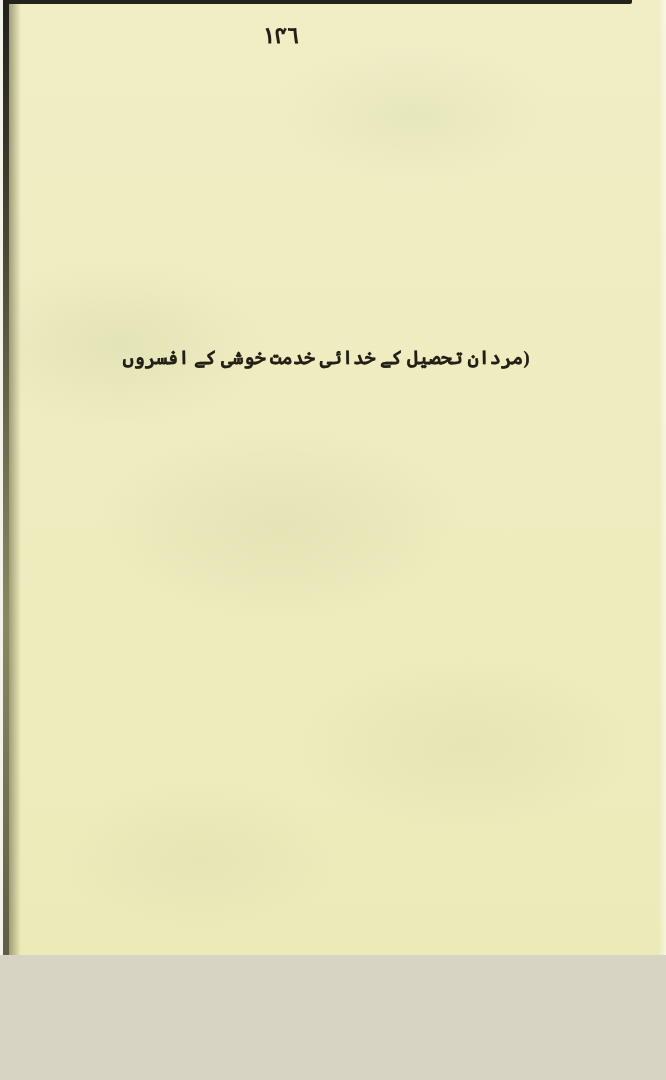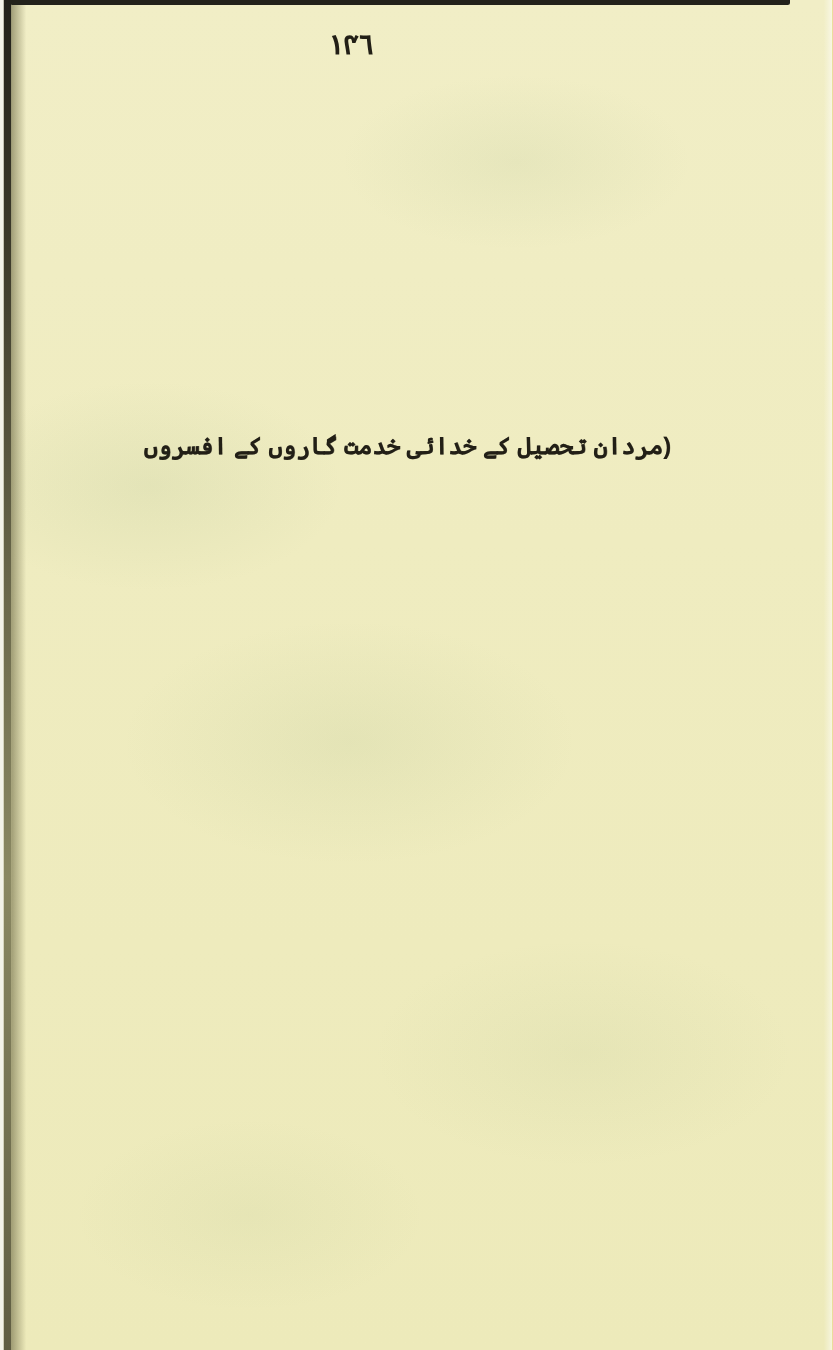--- a/index.html
+++ b/index.html
@@ -1,22 +1,22 @@
 <!DOCTYPE html>
 <html lang="ur"><head>
 <meta charset="utf-8">
 <style>
   html, body { margin: 0; padding: 0; background: #d8d4c4; }
   .scan {
     position: relative;
     width: 666px;
-    height: 1080px;
+    height: 955px;
     overflow: hidden;
-    background: #fde047;
-    font-family: Liberation Sans, sans-serif;
+    background: #5eead4;
+    font-family: Liberation Serif, serif;
   }
   
   .paper {
     position: absolute;
     inset: 0;
     background:
       radial-gradient(220px 120px at 18% 36%, rgba(143,168,118,0.12), transparent 70%),
       radial-gradient(200px 100px at 62% 12%, rgba(143,168,118,0.10), transparent 70%),
       radial-gradient(260px 140px at 42% 55%, rgba(134,160,108,0.10), transparent 70%),
       radial-gradient(240px 130px at 70% 78%, rgba(134,160,108,0.08), transparent 70%),
@@ -108,21 +108,21 @@
 
     <div>
       <div class="line full">اپنی معصومیت کا ثبوت دینے کے لئے جائے گا ۔ اس کی قانون کی</div>
       <div class="line full">پابندی کی صلاحیت کم نہ ہوگی ۔ وہ اخلاقی مجبوری سے قانون شکنی</div>
       <div class="line full">کرے گا ۔ چور ، ڈاکوؤں کے جیل جانے سے آزادی نہیں مل سکتی</div>
       <div class="line full">بے گناہ کی قربانی ہی نتیجہ خیز ہوتی ہے ۔ سول نافرمانی کرنے والے</div>
       <div class="line end">کو خدا کا فرماں بردار بننا پڑے گا ۔</div>
     </div>
 
     <div>
-      <div class="line center">(مردان تحصیل کے خدائی خدمت گاروں کے افسروں</div>
+      <div class="line center">(مردان تحصیل کے خدائی خدمت خوشی کے افسروں</div>
     </div>
 
     <div>
       <div class="line full">گاندھی جی :۔ آج کئی دنوں سے میں خدائی خدمت گاروں کے</div>
       <div class="line full">افسروں سے مل رہا ہوں ۔ یوں تو میں آج کل خاموش</div>
       <div class="line full">رہتا ہوں ۔ اب یہ بھی دیکھتے ہیں گلا خراب ہو جانے کی وجہ سے</div>
       <div class="line full">میری آواز بھی نہیں نکلتی ہے ۔ فقط آپ سے بات چیت کرنے</div>
       <div class="line end">کے لئے خاموشی کو چھوڑتا ہوں ۔</div>
     </div>
 

